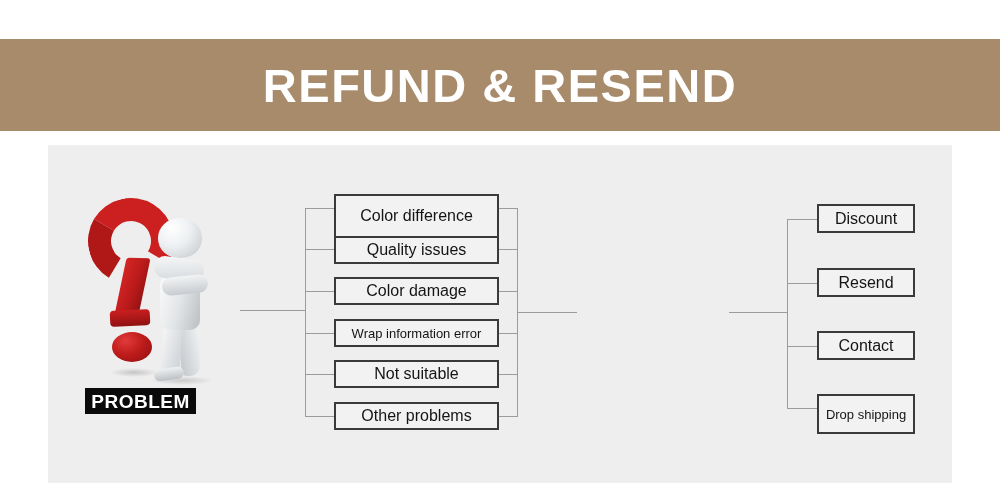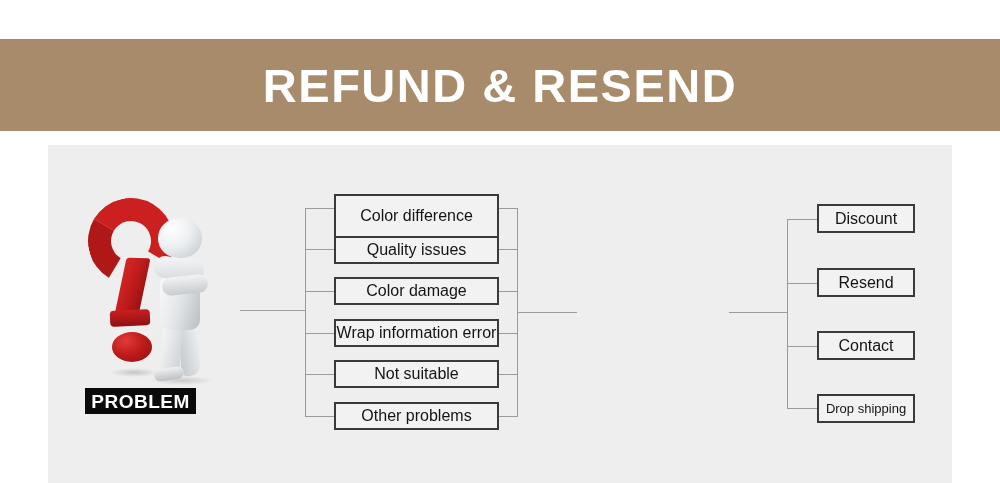--- a/index.html
+++ b/index.html
@@ -231,21 +231,21 @@
     color: #141414;
     font-family: "Liberation Sans", sans-serif;
     display: flex;
     align-items: center;
     justify-content: center;
     box-sizing: border-box;
     line-height: 1;
     white-space: nowrap;
   }
   .node.mid   { font-size: 16px; }
-  .node.small { font-size: 16px; }
+  .node.small { font-size: 13px; }
   .node.hub   { font-size: 16px; }
   .node.right { font-size: 16px; }
   .node.right-small { font-size: 13px; }
 </style>
 </head>
 <body>
 
 <div id="banner">
   <div id="banner-title">REFUND &amp; RESEND</div>
 </div>
@@ -303,15 +303,15 @@
   <div class="node mid" style="left:286px; top:91px;  width:165px; height:28px;">Quality issues</div>
   <div class="node mid" style="left:286px; top:132px; width:165px; height:28px;">Color damage</div>
   <div class="node small" style="left:286px; top:174px; width:165px; height:28px;">Wrap information error</div>
   <div class="node mid" style="left:286px; top:215px; width:165px; height:28px;">Not suitable</div>
   <div class="node mid" style="left:286px; top:257px; width:165px; height:28px;">Other problems</div>
 
 
   <div class="node right" style="left:769px; top:59px;  width:98px; height:29px;">Discount</div>
   <div class="node right" style="left:769px; top:123px; width:98px; height:29px;">Resend</div>
   <div class="node right" style="left:769px; top:186px; width:98px; height:29px;">Contact</div>
-  <div class="node right-small" style="left:769px; top:249px; width:98px; height:29px;">Drop shipping</div>
+  <div class="node right-small" style="left:769px; top:249px; width:98px; height:40px;">Drop shipping</div>
 
 </div>
 
 </body></html>

